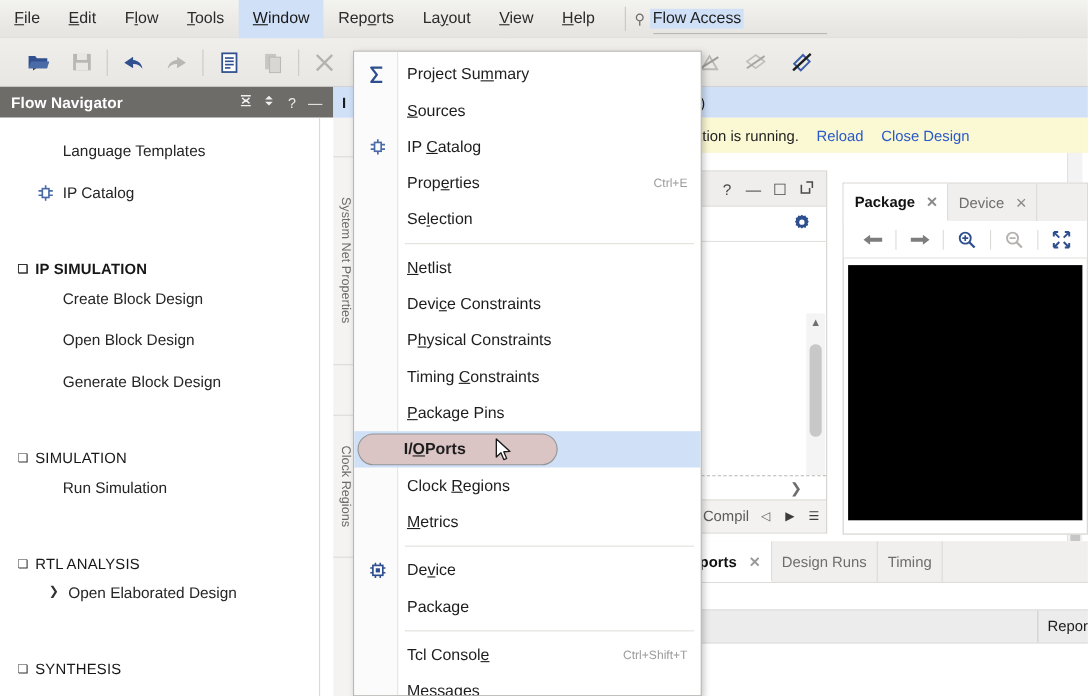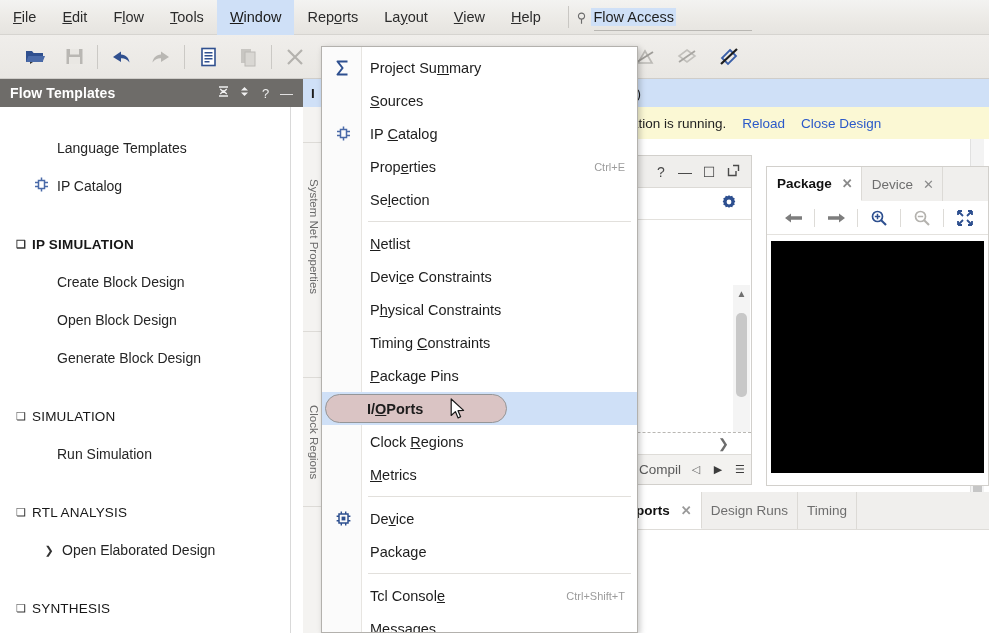--- a/index.html
+++ b/index.html
@@ -63,21 +63,21 @@
   }
   .fnav-title { font-size: 14px; font-weight: bold; flex: 1; letter-spacing: .1px;}
   .fnav-ic { width: 21px; text-align: center; color: #efefef; font-size: 13px; cursor: default; }
 
   .fnav-body {
     position: absolute; left: 0; top: 107px; width: 303px; height: 526px;
     background: #ffffff; overflow: hidden;
   }
   .fnav-list { position: relative; padding-top: 0; }
   .fn-item {
-    height: 38px; display: flex; align-items: center; padding-left: 30px;
+    height: 38px; display: flex; align-items: flex-start; padding-left: 30px;
     font-size: 14px; color: #252525; cursor: default;
   }
   .fn-item.sub { padding-left: 57px; }
   .fn-group {
     height: 38px; display: flex; align-items: center; padding-left: 10px;
     font-size: 13.5px; color: #171717; letter-spacing: .2px; cursor: default;
   }
   .fn-group.bold { font-weight: bold; }
   .chev { width: 22px; color: #333; font-size: 11px; display:flex; align-items:center; justify-content:center;}
   .chev-r { width: 22px; color: #333; font-size: 11px; display:flex; align-items:center; justify-content:center;}
@@ -341,21 +341,21 @@
     <div class="tbtn">
       <svg width="22" height="22" viewBox="0 0 22 22">
         <path d="M12 4 L18 10 L10 18 L4 12 Z" fill="none" stroke="#3a5fa8" stroke-width="1.8"></path>
         <path d="M3 18 L19 3" stroke="#1d1d1d" stroke-width="2.2"></path>
       </svg>
     </div>
     <div style="width:240px"></div>
   </div>
 
   <div class="fnav-header">
-    <div class="fnav-title">Flow Templates</div>
+    <div class="fnav-title">Flow Navigator</div>
     <div class="fnav-ic">
       <svg width="13" height="13" viewBox="0 0 13 13">
         <path d="M2 2 L11 2 M2 11 L11 11 M3.2 4 L6.5 7 L9.8 4 M3.2 9 L6.5 6 L9.8 9" stroke="#f0f0f0" stroke-width="1.3" fill="none"></path>
       </svg>
     </div>
     <div class="fnav-ic">
       <svg width="13" height="13" viewBox="0 0 13 13">
         <path d="M6.5 2 L10 5.5 L3 5.5 Z M6.5 11 L10 7.5 L3 7.5 Z" fill="#f0f0f0"></path>
       </svg>
     </div>
@@ -565,20 +565,24 @@
       </div>
       <div class="btm-tab">
         <span>Design Runs</span>
       </div>
       <div class="btm-tab">
         <span>Timing</span>
       </div>
     </div>
     <div class="btm-body"></div>
     <div class="btm-divider"></div>
+    <div class="btm-colhead">
+      <div class="spacer"></div>
+      <div class="lbl">Repor</div>
+    </div>
   </div>
 
   <div class="menu">
     <div class="menu-gutter"></div>
     <div class="menu-list">
 
       <div class="mrow">
         <span class="ic">
           <svg width="18" height="18" viewBox="0 0 18 18">
             <path d="M13.5 2.5 L3.5 2.5 L8.6 9 L3.5 15.5 L13.5 15.5" stroke="#2d4f8f" stroke-width="2" fill="none" stroke-linejoin="round"></path>

